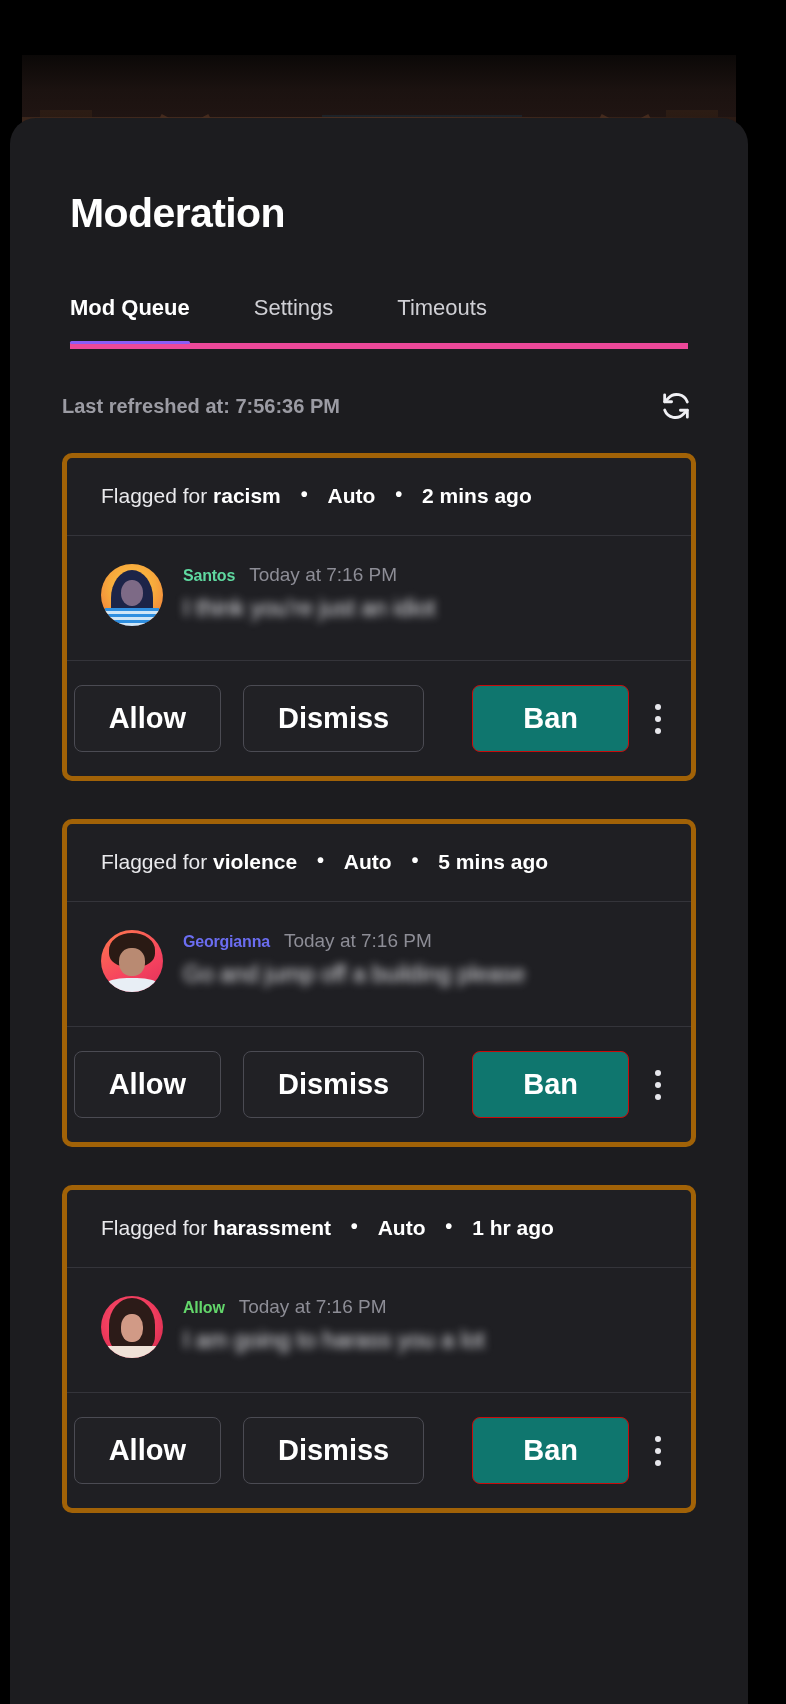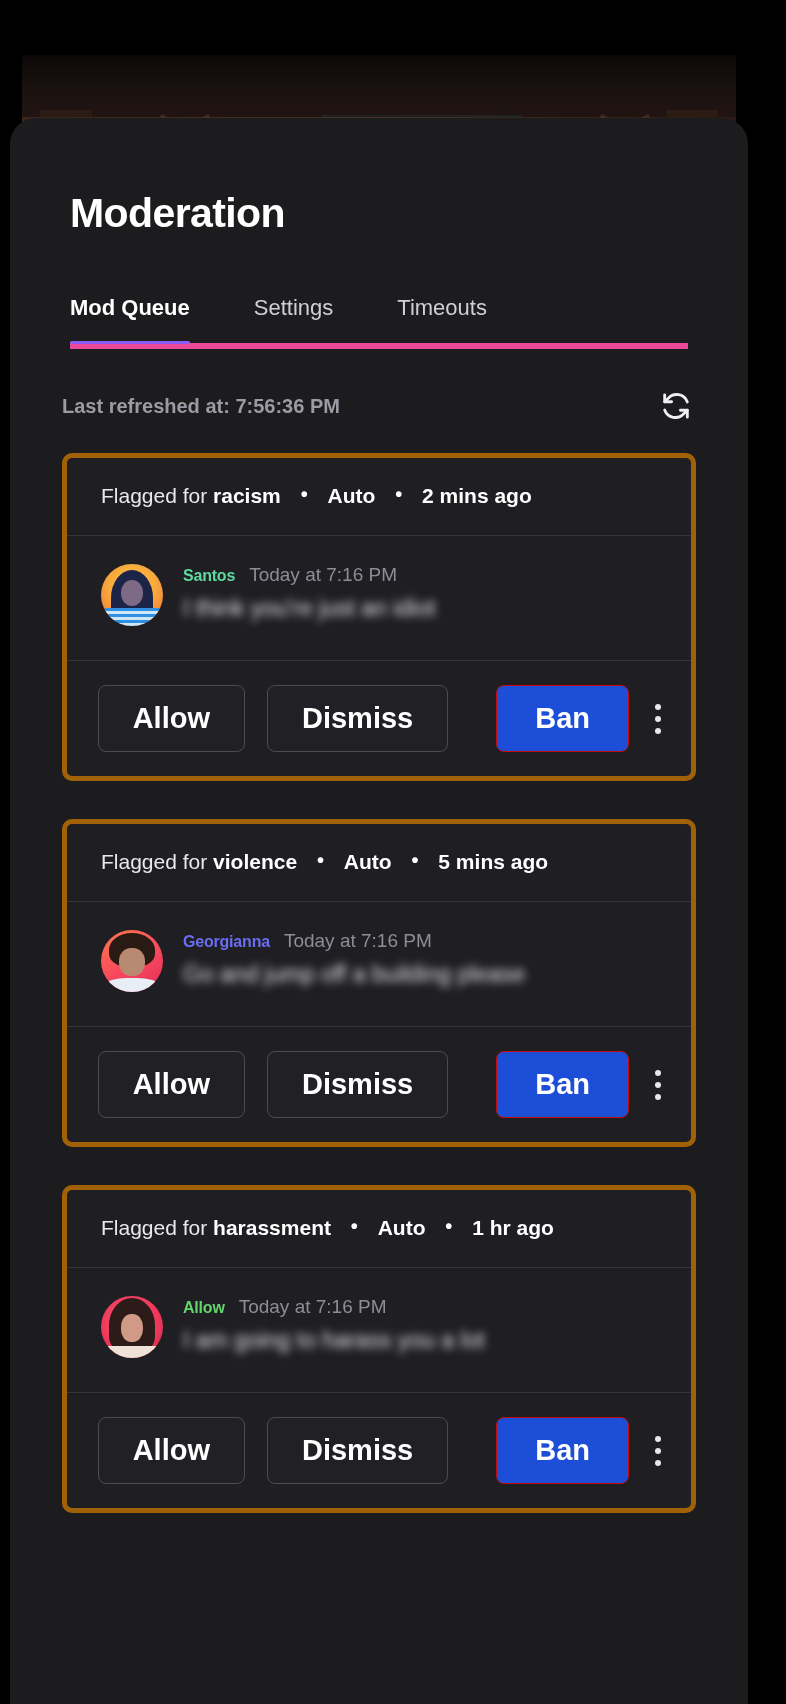--- a/index.html
+++ b/index.html
@@ -209,24 +209,24 @@
     cursor: pointer;
     font-family: "Liberation Sans", sans-serif;
   }
   .divider-v {
     width: 1px;
     height: 52px;
     background: #46464e;
     margin: 0 2px;
   }
   .btn-ban {
-    background: #1d4ed8;
+    background: #0f766e;
     border: 1px solid #c70b0b;
     color: #ffffff;
-    padding: 16px 38px;
+    padding: 16px 50px;
   }
   .kebab {
     width: 40px; height: 54px;
     display: flex; flex-direction: column;
     align-items: center; justify-content: center;
     gap: 6px;
     cursor: pointer;
     margin-left: 4px;
   }
   .kebab i { width: 6px; height: 6px; border-radius: 50%; background: #e7e7ec; display:block; }

